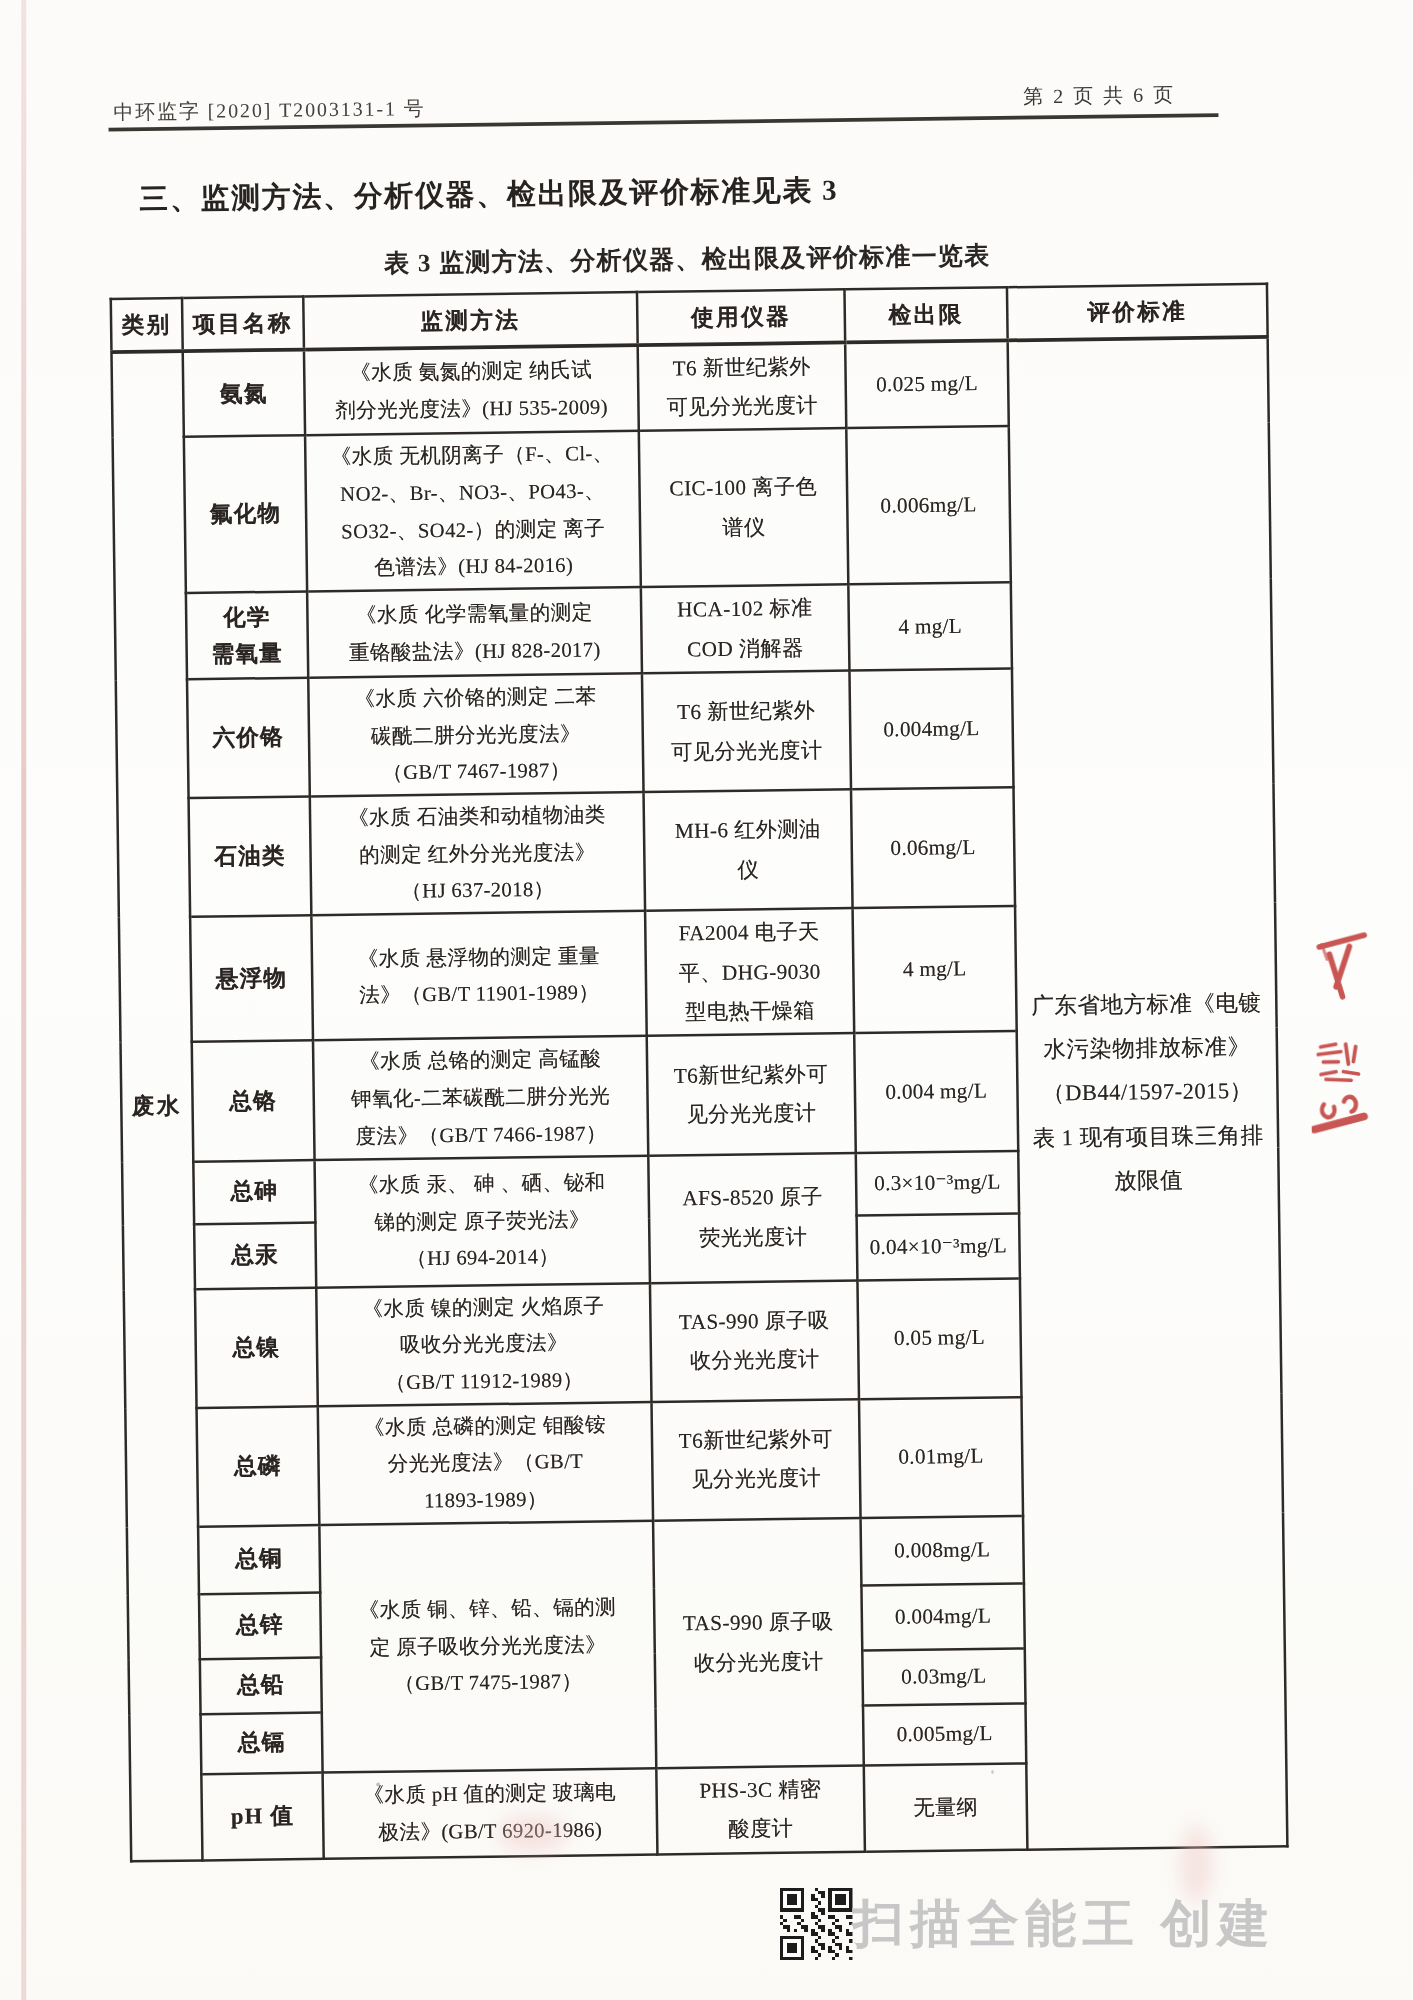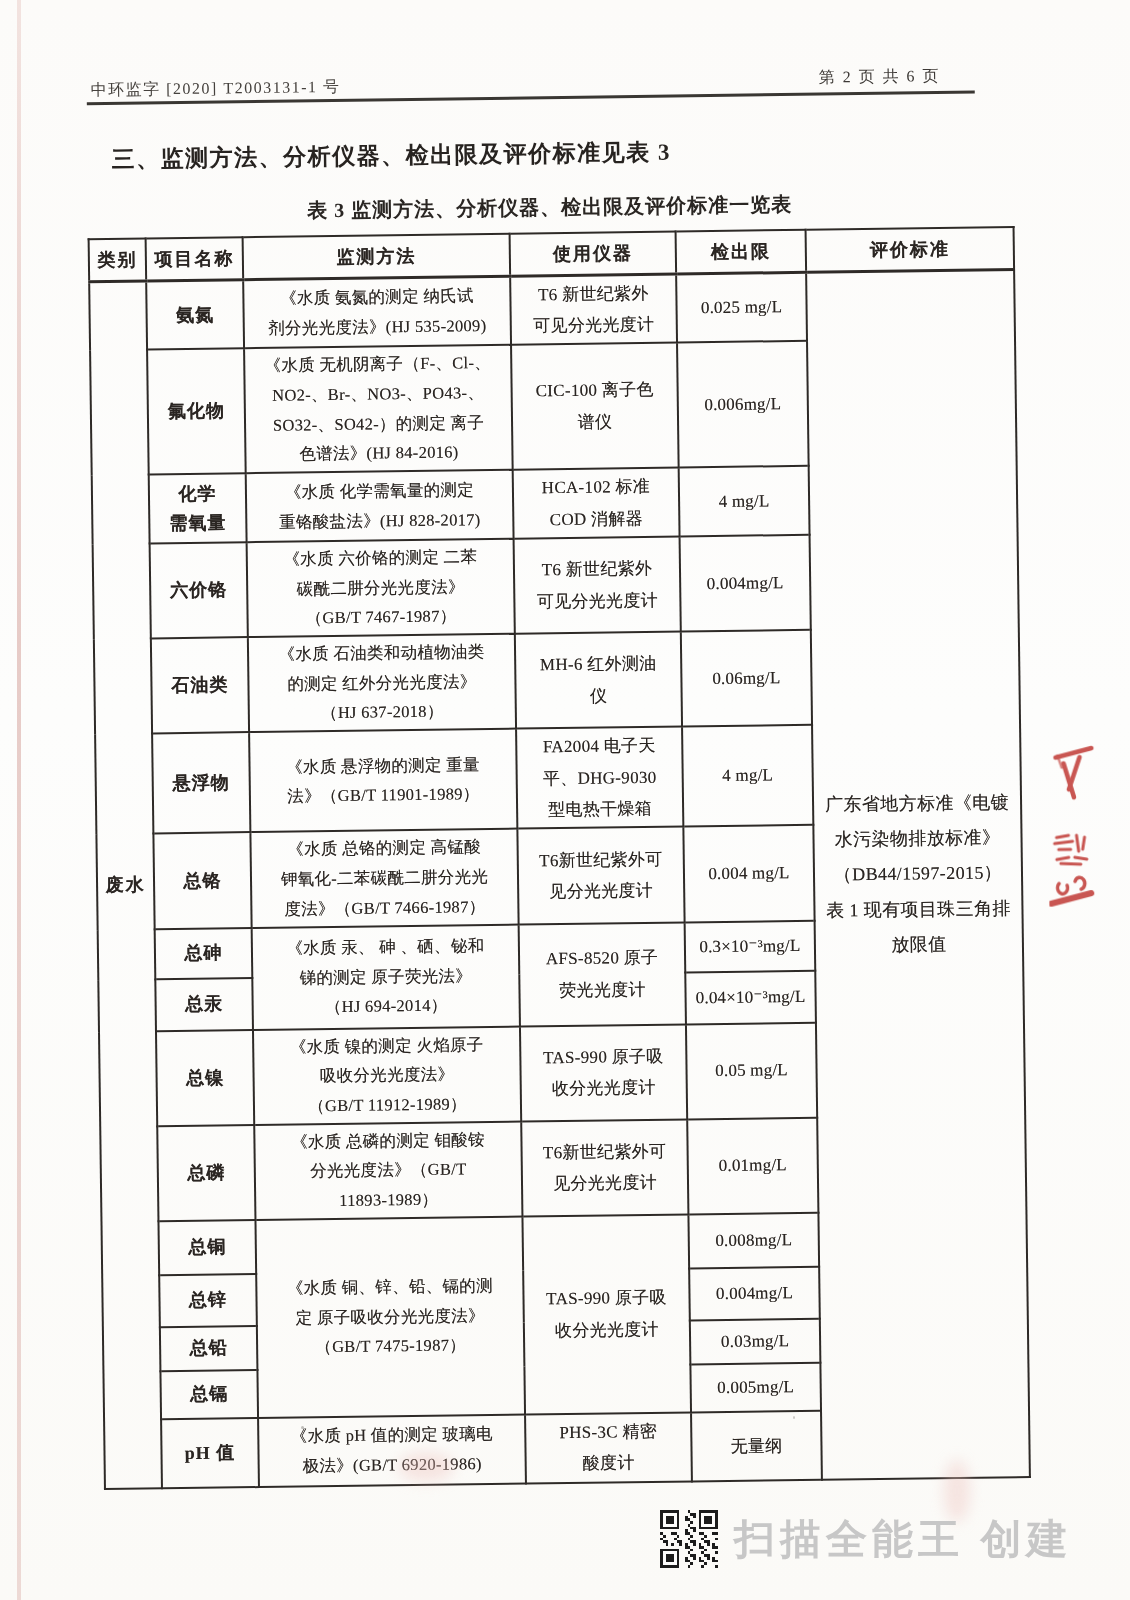--- a/index.html
+++ b/index.html
@@ -38,21 +38,21 @@
   .c-std{font-size:18px;line-height:1.95;letter-spacing:.4px;}
   .stamp{position:absolute;filter:blur(.4px);opacity:.85;}
   .stamp-1{left:1052px;top:752px;}
   .stamp-2{left:1048px;top:838px;}
   .artifact-dot{position:absolute;border-radius:50%;background:#8d8a86;}
   .dot-1{left:301px;top:1426px;width:3px;height:3px;opacity:.55;}
   .dot-2{left:793px;top:1416px;width:2px;height:3px;opacity:.45;}
   .blob{position:absolute;border-radius:50%;filter:blur(7px);background:rgba(238,196,190,.4);}
   .blob-1{left:398px;top:1452px;width:56px;height:30px;}
   .blob-2{left:944px;top:1460px;width:26px;height:62px;}
-  .watermark-bar{position:absolute;left:660px;top:1508px;display:flex;align-items:center;gap:16px;}
+  .watermark-bar{position:absolute;left:624px;top:1508px;display:flex;align-items:center;}
   .qr-box{width:58px;height:62px;}
   .wm-text{font-size:41px;color:#c7c7c7;letter-spacing:5px;
     font-family:"Liberation Sans","DejaVu Sans",sans-serif;font-weight:bold;}
 </style>
 </head>
 <body>
 
 <div class="page">
 
   <div class="rot">

